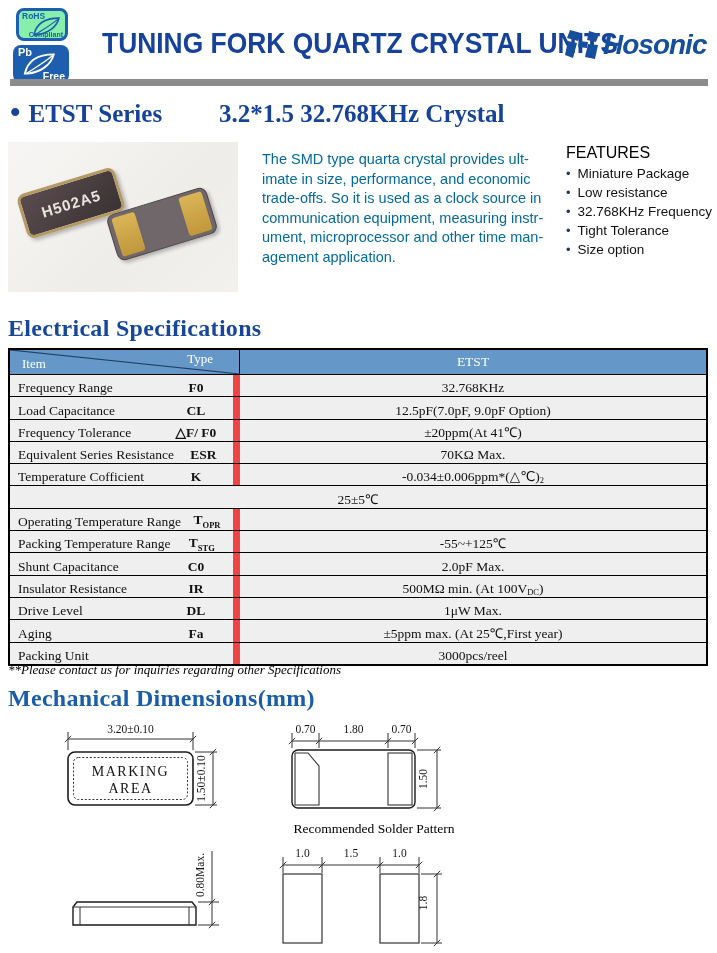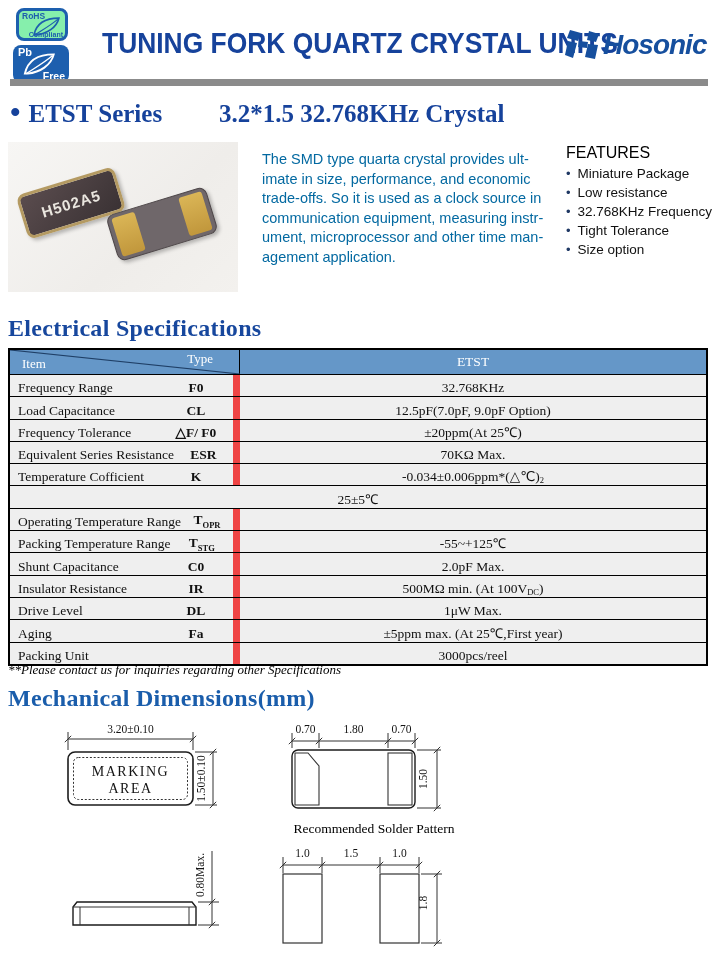--- a/index.html
+++ b/index.html
@@ -199,21 +199,21 @@
           <div class="rc2">
             <span>12.5pF(7.0pF, 9.0pF Option)</span>
           </div>
         </div>
         <div class="spec-row">
           <div class="rc1">
             <span class="item">Frequency Tolerance</span>
             <span class="type">△F/ F0</span>
           </div>
           <div class="rc2">
-            <span>±20ppm(At 25℃)</span>
+            <span>±20ppm(At 41℃)</span>
           </div>
         </div>
         <div class="spec-row">
           <div class="rc1">
             <span class="item">Equivalent  Series Resistance</span>
             <span class="type">ESR</span>
           </div>
           <div class="rc2">
             <span>70KΩ  Max.</span>
           </div>

